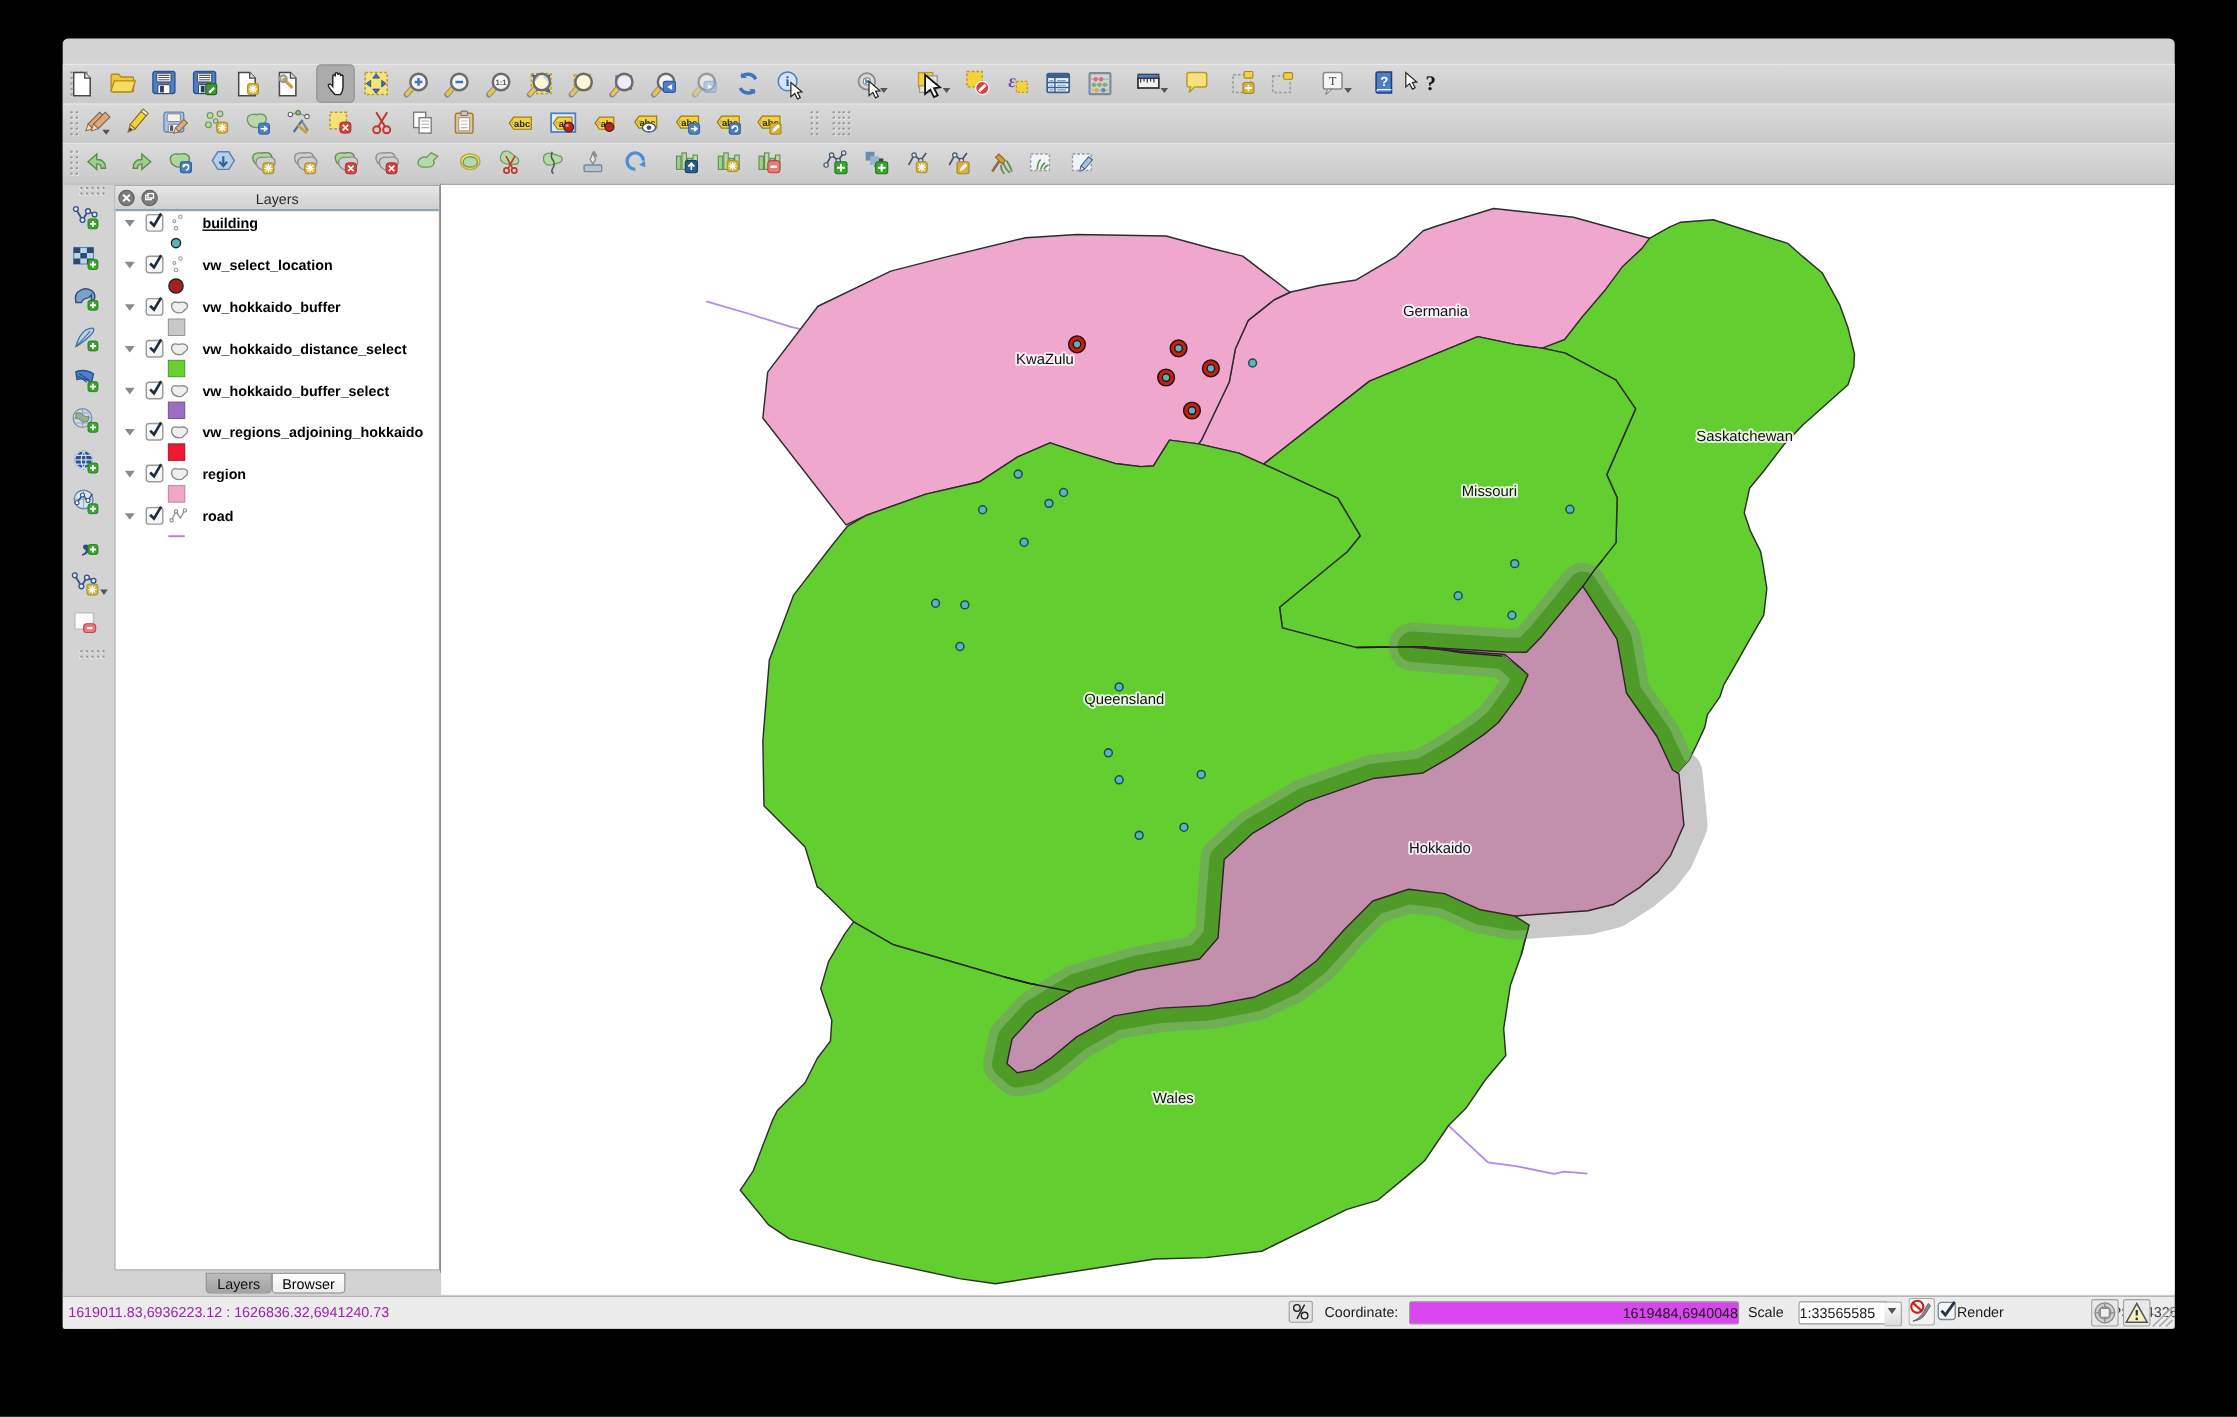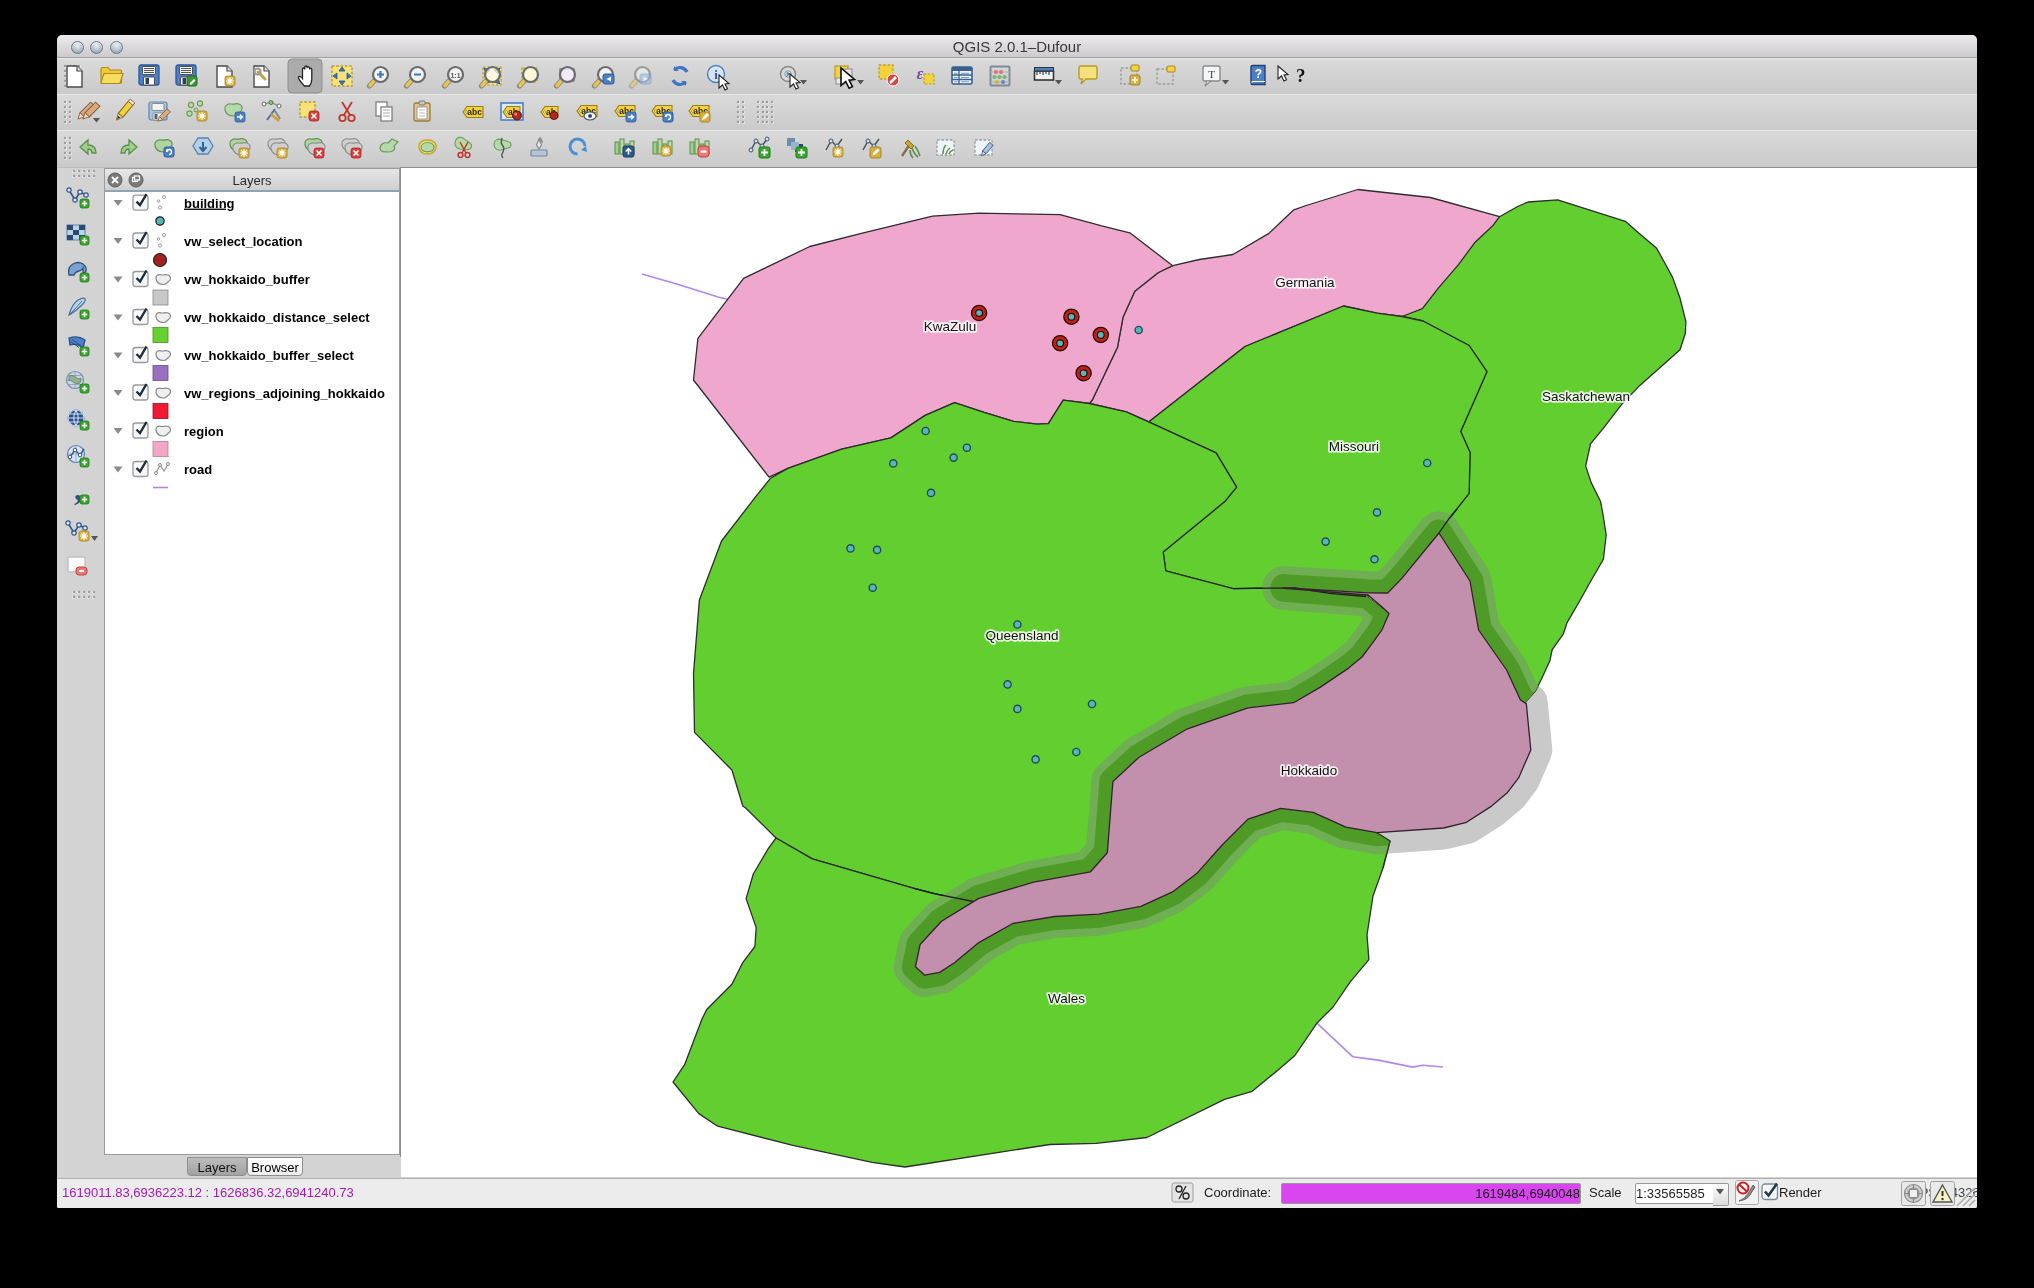--- a/index.html
+++ b/index.html
@@ -29,26 +29,20 @@
       border-top:1px solid #8e8e8e;border-left:1px solid #8e8e8e;box-sizing:content-box;}
   .statusbar{position:absolute;left:0;bottom:0;width:100%;height:29px;background:#ececec;
       border-top:1px solid #b0b0b0;font-size:13px;color:#1c1c1c;}
   .tabs{position:absolute;left:0;bottom:29px;width:344px;height:22px;background:#d3d3d3;}
   .tab{position:absolute;top:0;height:19px;font-size:13px;text-align:center;line-height:19px;
       border:1px solid #8d8d8d;box-sizing:border-box;}
 </style>
 </head>
 <body>
 <div class="win">
-  <div class="titlebar">
-    <div class="tl" style="left:13.5px;"></div>
-    <div class="tl" style="left:32.5px;"></div>
-    <div class="tl" style="left:53px;"></div>
-    <div class="title">QGIS 2.0.1–Dufour</div>
-  </div>
   <div class="toolzone">
     <div class="trow" style="top:0;"></div>
     <div class="trow" style="top:36px;"></div>
     <div class="trow" style="top:72px;height:37px;"></div>
     <svg id="toolicons" width="1920" height="110" style="position:absolute;left:0;top:0;">
 <defs>
 <g id="mag">
             <line x1="4.5" y1="16.5" x2="0.5" y2="21" stroke="#8a8a8a" stroke-width="5.2" stroke-linecap="round"></line>
 <line x1="4.8" y1="16.2" x2="1" y2="20.5" stroke="#e9c64b" stroke-width="3.4" stroke-linecap="round"></line>
 <circle cx="11.5" cy="9.5" r="7.5" fill="#ffffff" fill-opacity="0.72" stroke="#6b6b6b" stroke-width="2.2"></circle>
@@ -769,21 +763,21 @@
 <text x="1022" y="640" text-anchor="middle" font-size="13.5" font-family="Liberation Sans" stroke="#ffffff" stroke-width="3.4" stroke-linejoin="round" opacity="0.85">Queensland</text>
         <text x="1022" y="640" text-anchor="middle" font-size="13.5" font-family="Liberation Sans" fill="#111">Queensland</text>
 <text x="1309" y="775" text-anchor="middle" font-size="13.5" font-family="Liberation Sans" stroke="#ffffff" stroke-width="3.4" stroke-linejoin="round" opacity="0.85">Hokkaido</text>
         <text x="1309" y="775" text-anchor="middle" font-size="13.5" font-family="Liberation Sans" fill="#111">Hokkaido</text>
 <text x="1066.6" y="1003" text-anchor="middle" font-size="13.5" font-family="Liberation Sans" stroke="#ffffff" stroke-width="3.4" stroke-linejoin="round" opacity="0.85">Wales</text>
         <text x="1066.6" y="1003" text-anchor="middle" font-size="13.5" font-family="Liberation Sans" fill="#111">Wales</text>
 </svg>
   </div>
   <div class="tabs">
     <div class="tab" style="left:130px;width:60px;background:linear-gradient(#bcbcbc,#a2a2a2);border-radius:0 0 4px 4px;color:#111;">Layers</div>
-    <div class="tab" style="left:190px;width:56px;background:linear-gradient(#fff,#ececec);border-radius:0 0 4px 4px;color:#000;">Browser</div>
+    <div class="tab" style="left:190px;width:67px;background:linear-gradient(#fff,#ececec);border-radius:0 0 4px 4px;color:#000;">Browser</div>
   </div>
   <div class="statusbar">
   <div style="position:absolute;left:5px;top:6px;font-size:13px;color:#a21caf;">1619011.83,6936223.12 : 1626836.32,6941240.73</div>
   <svg width="30" height="29" style="position:absolute;left:1113px;top:0;">
     <rect x="2" y="4" width="21" height="19" rx="2" fill="#e4e4e4" stroke="#9f9f9f"></rect>
     <g stroke="#222" fill="none" stroke-width="1.3">
       <circle cx="9" cy="10" r="3"></circle>
           <circle cx="16" cy="17" r="3"></circle>
           <path d="M16 7 L9 20"></path>
     </g>

